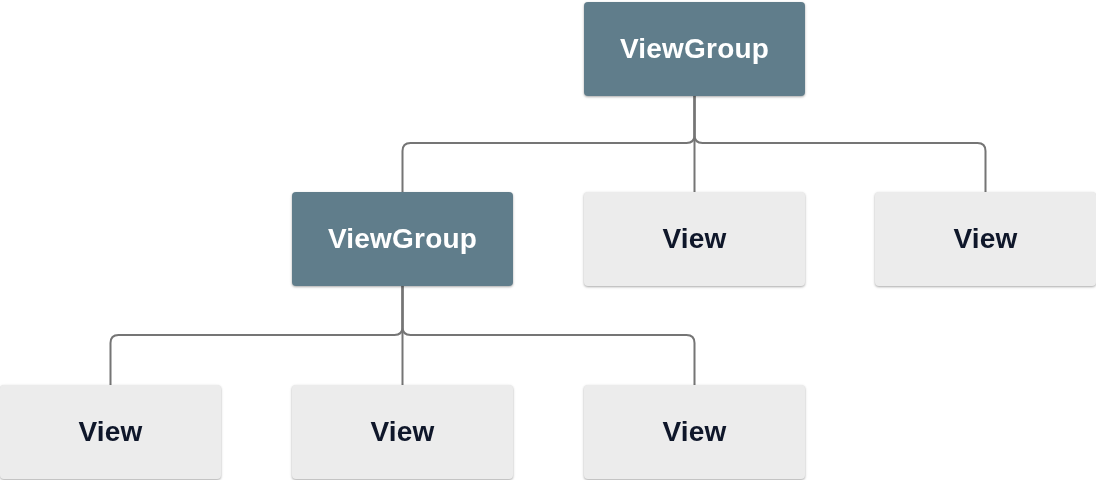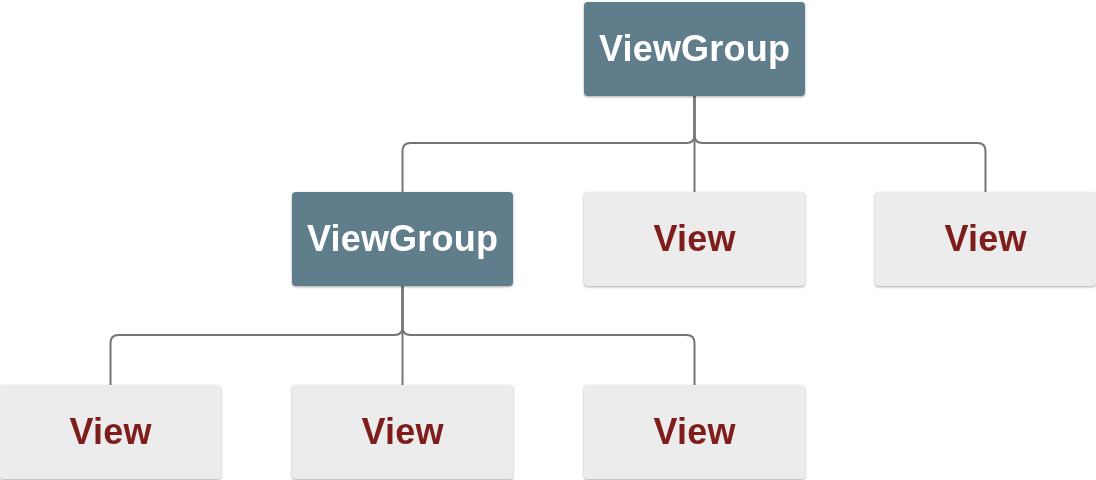--- a/index.html
+++ b/index.html
@@ -28,32 +28,32 @@
     stroke-width: 2;
   }
   .node {
     position: absolute;
     width: 221px;
     height: 94px;
     border-radius: 4px;
     display: flex;
     align-items: center;
     justify-content: center;
-    font-size: 36px;
+    font-size: 28px;
     font-weight: bold;
     letter-spacing: 0.2px;
     box-shadow: 0 1px 3px rgba(0,0,0,0.22), 0 1px 2px rgba(0,0,0,0.14);
   }
   .node.viewgroup {
     background: #607d8b;
     color: #ffffff;
   }
   .node.view {
     background: #ececec;
-    color: #7f1d1d;
+    color: #0f172a;
   }
 </style>
 </head>
 <body>
 
 <div class="canvas">
 
   <svg class="edges" viewBox="0 0 1096 480" xmlns="http://www.w3.org/2000/svg">
 
     <path d="M694.5 96 V135 Q694.5 143 686.5 143 H410.5 Q402.5 143 402.5 151 V192"></path>

